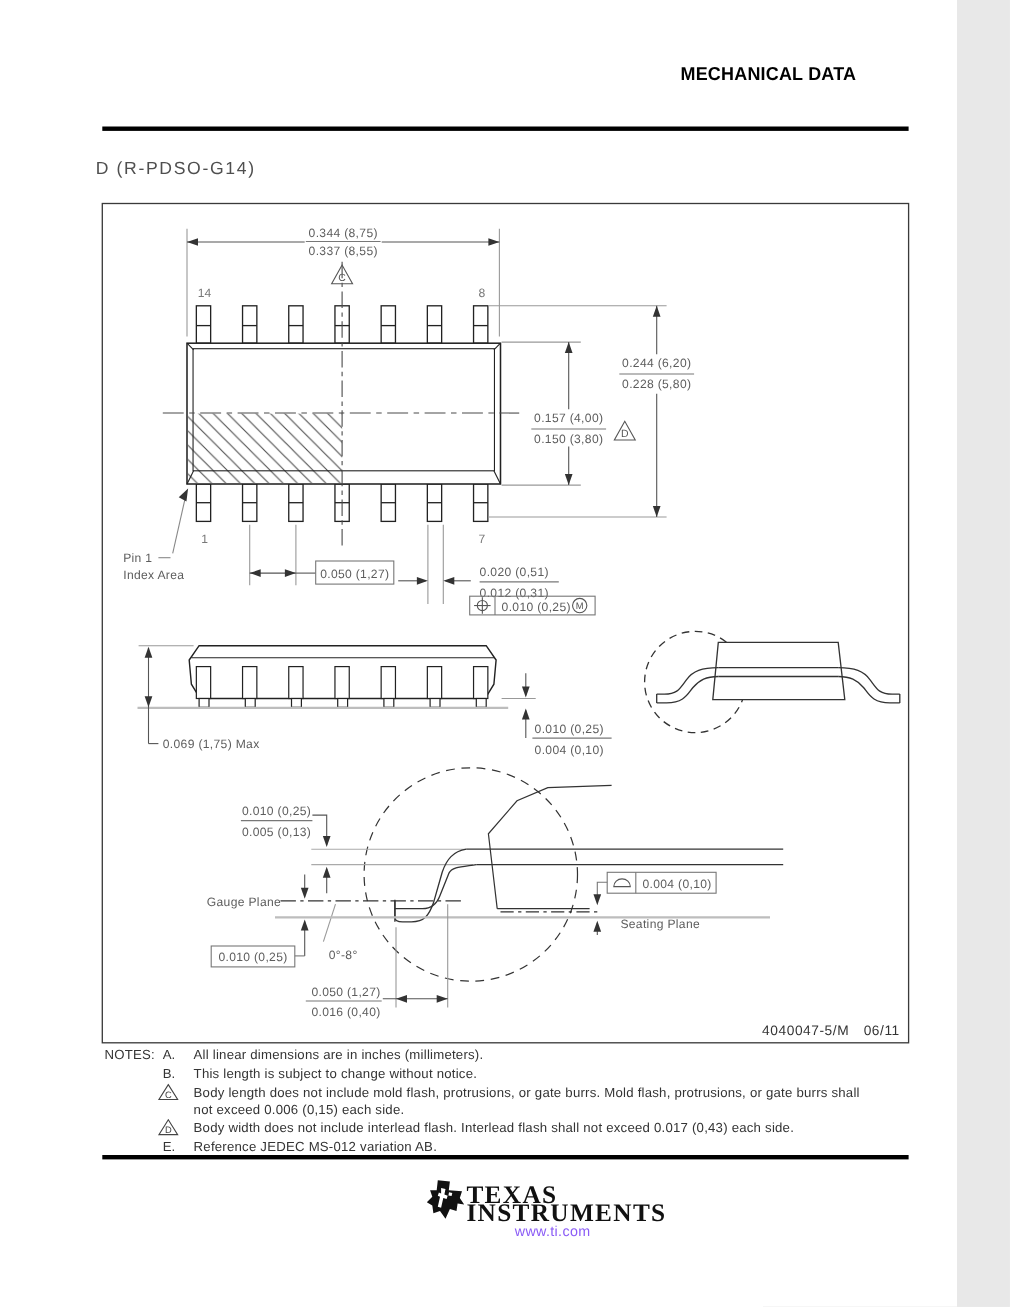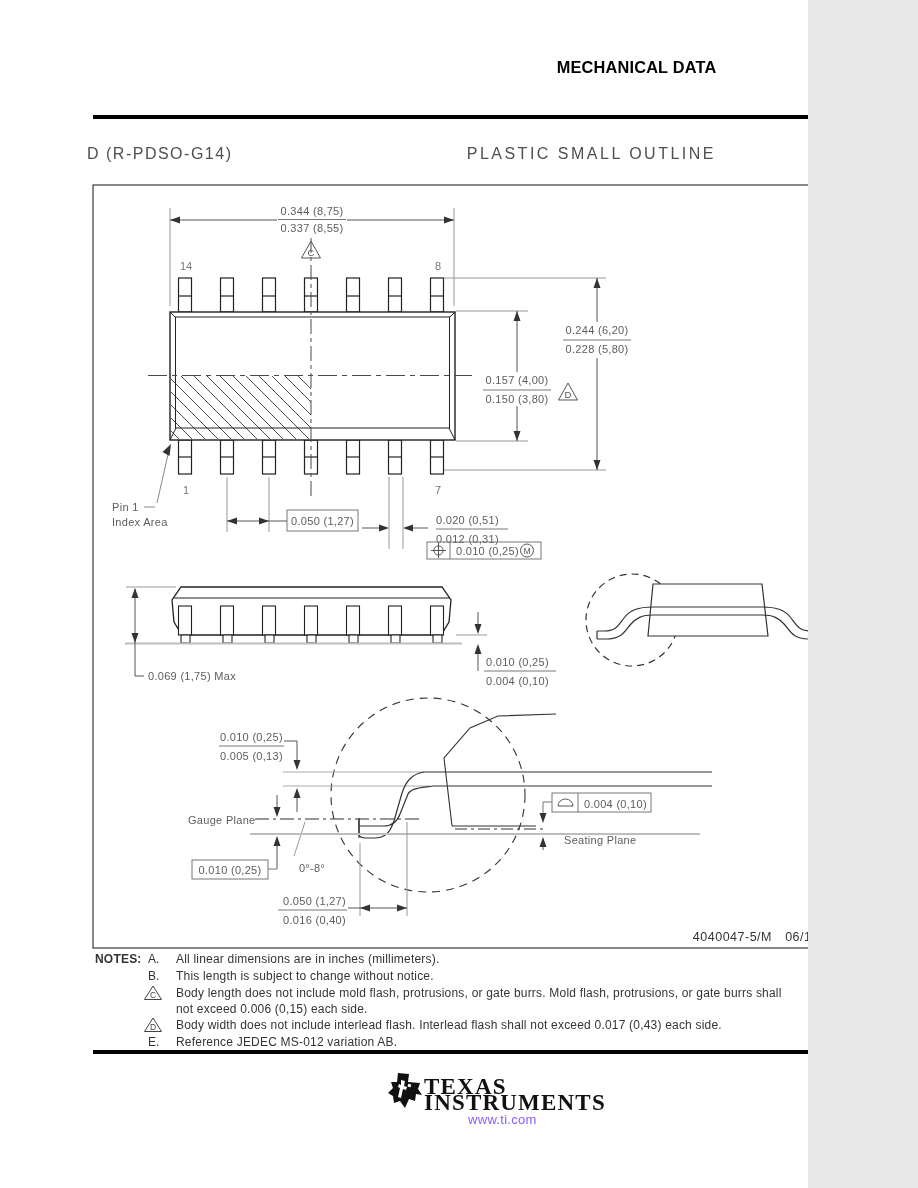--- a/index.html
+++ b/index.html
@@ -1,16 +1,16 @@
 <!DOCTYPE html>
 <html><head>
 <meta charset="utf-8">
 <style>
   html,body{margin:0;padding:0;background:#e8e8e8;}
-  .page{position:relative;width:808px;height:1188px;background:#ffffff;overflow:hidden;
+  .page{position:relative;width:870px;height:1188px;background:#ffffff;overflow:hidden;
         font-family:"Liberation Sans",sans-serif;}
   .abs{position:absolute;}
   .doc-title{font-size:17px;font-weight:bold;color:#000;letter-spacing:0.2px;transform:scaleX(0.96);transform-origin:right;}
   .rule{background:#000;}
   .subhead{font-size:16px;color:#4f4f4f;letter-spacing:1.5px;white-space:nowrap;}
   .note-text{font-size:12px;color:#343434;letter-spacing:0.2px;white-space:nowrap;}
   .note-letter{font-size:12px;color:#343434;}
   .brand{font-family:"Liberation Serif",serif;color:#111;font-weight:600;letter-spacing:1.2px;white-space:nowrap;}
   .site{font-size:13px;font-weight:normal;color:#8b5cf6;letter-spacing:0.3px;margin-left:36px;}
   svg text{font-family:"Liberation Sans",sans-serif;}
@@ -18,21 +18,20 @@
   .pintxt{font-size:11px;fill:#787878;}
 </style>
 </head>
 <body>
 
 <div class="page">
 
   <div class="abs doc-title" style="right:92px;top:58px;">MECHANICAL DATA</div>
   <div class="abs rule" style="left:93px;top:115px;width:733px;height:4px;"></div>
   <div class="abs subhead" style="left:87px;top:145px;">D (R-PDSO-G14)</div>
-  <div class="abs subhead" style="right:92px;top:145px;letter-spacing:2.5px;">PLASTIC SMALL OUTLINE</div>
 
   <svg class="abs" style="left:0;top:0;" width="918" height="1188" viewBox="0 0 918 1188">
     <defs>
       <pattern id="hatch" width="13" height="13" patternUnits="userSpaceOnUse">
         <path d="M-3,10 l16,16 M-3,-3 l16,16 M10,-3 l16,16" stroke="#4c4c4c" stroke-width="1" fill="none"></path>
       </pattern>
     </defs>
 
     <rect x="93" y="185" width="733" height="763" fill="none" stroke="#3a3a3a" stroke-width="1.2"></rect>
     <text x="772" y="941" text-anchor="end" font-size="12.5" fill="#333" letter-spacing="0.5">4040047-5/M</text>
@@ -293,21 +292,21 @@
         <path d="M552,802 L543,802 L543,820" fill="none" stroke="#777" stroke-width="1"></path>
         <polygon points="543,823 539.5,813 546.5,813" fill="#333"></polygon>
         <line x1="543" y1="839" x2="543" y2="850" stroke="#555" stroke-width="1"></line>
         <polygon points="543,837 539.5,847 546.5,847" fill="#333"></polygon>
         <text class="dimtxt" x="564" y="844">Seating Plane</text>
       </g>
     </g>
   </svg>
 
   <div>
-    <div class="abs note-text" style="left:95px;top:952px;font-weight:bold;">NOTES:</div>
+    <div class="abs note-text" style="left:95px;top:952px;">NOTES:</div>
 
     <div class="abs note-letter" style="left:148px;top:952px;">A.</div>
     <div class="abs note-text" style="left:176px;top:952px;">All linear dimensions are in inches (millimeters).</div>
 
     <div class="abs note-letter" style="left:148px;top:969px;">B.</div>
     <div class="abs note-text" style="left:176px;top:969px;">This length is subject to change without notice.</div>
 
     <svg class="abs" style="left:143px;top:985px;" width="20" height="16" viewBox="0 0 20 16">
       <polygon points="10,1 1.5,14.5 18.5,14.5" fill="none" stroke="#444" stroke-width="1"></polygon>
       <text x="10" y="13" text-anchor="middle" font-size="8.5" fill="#444">C</text>

